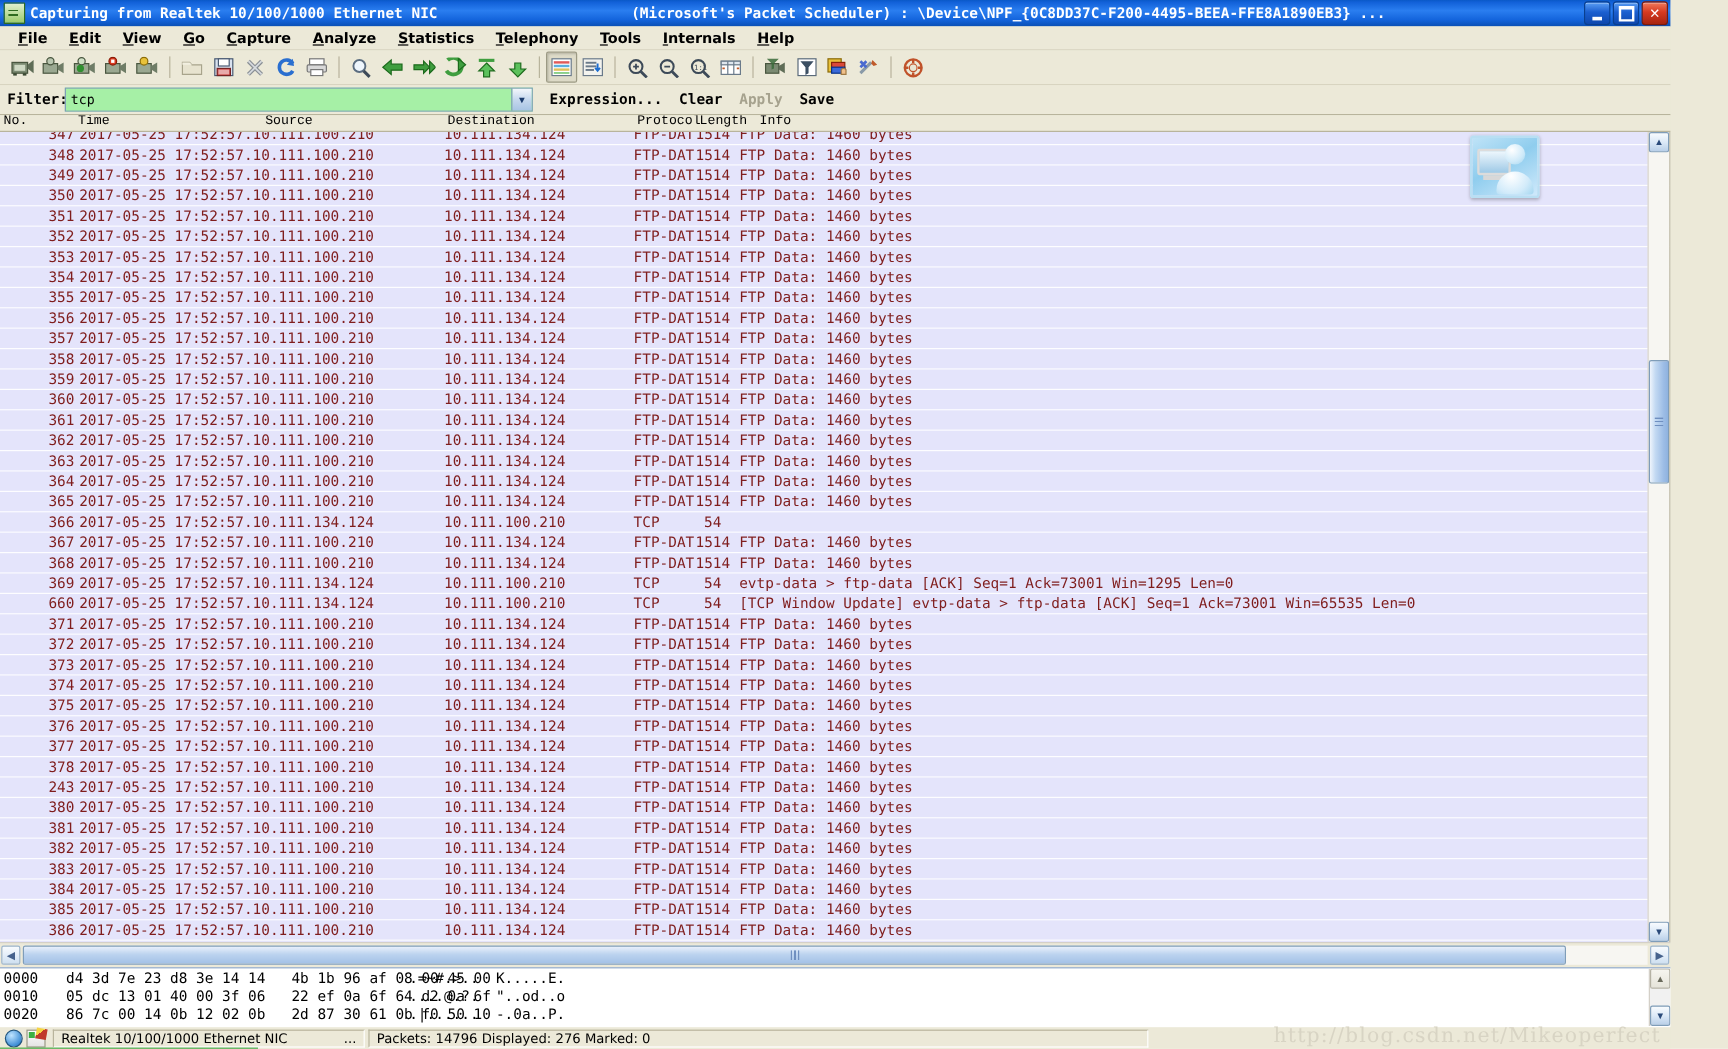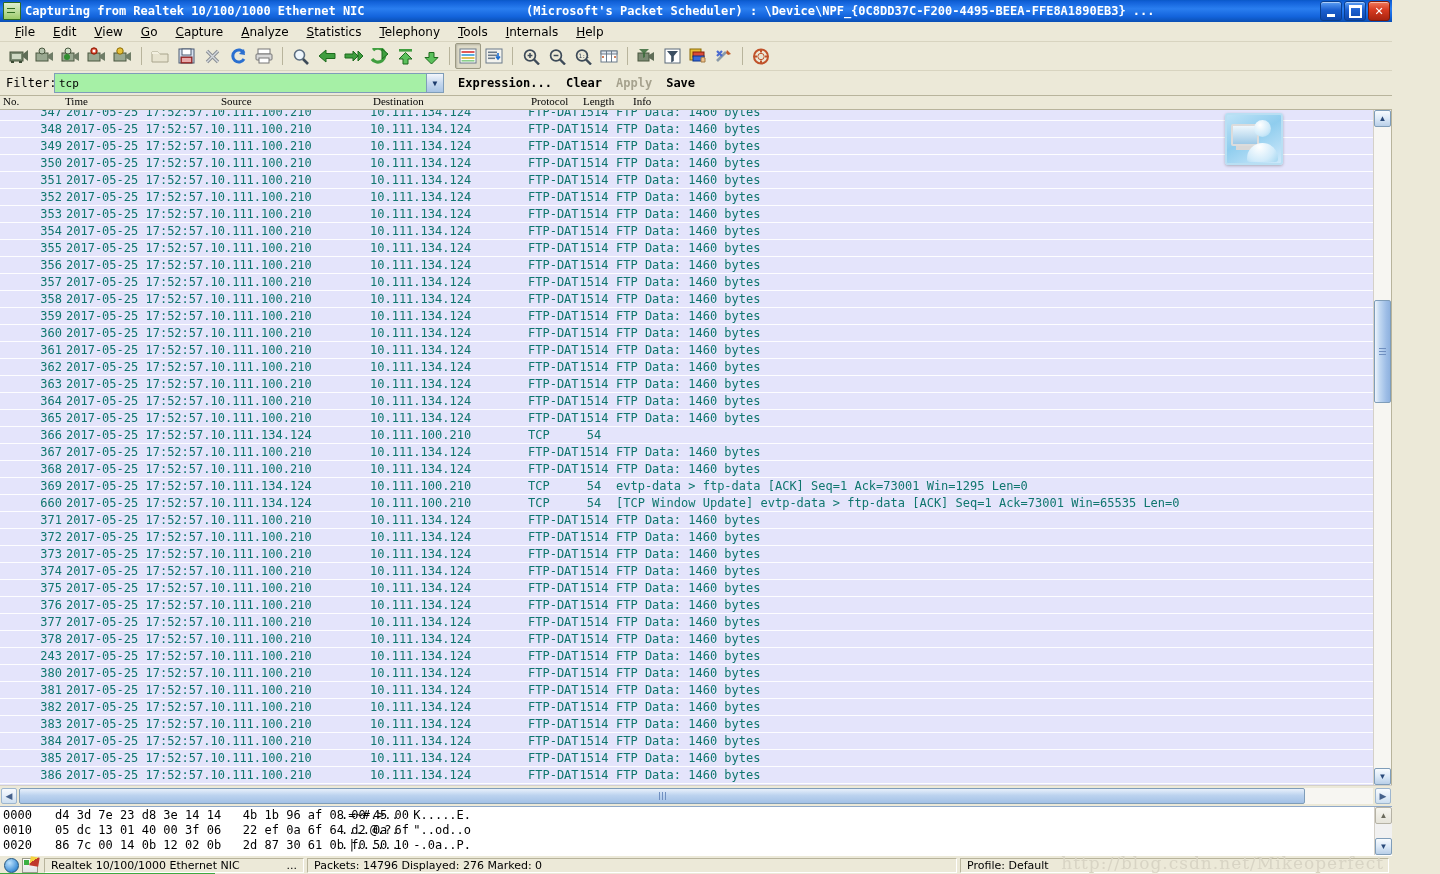--- a/index.html
+++ b/index.html
@@ -47,21 +47,21 @@
   .tb-btn.max .g:before{content:"";display:block;width:9px;height:8px;border:2px solid #fff;border-top-width:3px;}
 
   
   .menubar{
     height:19px;flex:0 0 19px;background:#ece9d8;
     display:flex;align-items:center;padding-left:6px;
     font-size:12px;color:#000;
     font-family:"DejaVu Sans", sans-serif;
     border-bottom:1px solid #d8d4c0;
   }
-  .menu-item{padding:1px 9px;cursor:default;white-space:nowrap;}
+  .menu-item{padding:1px 9px;cursor:default;white-space:nowrap;font-weight:bold;}
   .menu-item u{text-decoration:underline;}
 
   
   .toolbar{
     height:28px;flex:0 0 28px;background:#ece9d8;
     display:flex;align-items:center;padding-left:6px;gap:0;
     border-bottom:1px solid #d8d4c0;
   }
   .tool{
     width:24px;height:24px;display:flex;align-items:center;justify-content:center;
@@ -70,21 +70,21 @@
   .tool.pressed{border:1px solid #9c9a84;background:#dedbc8;box-shadow:inset 1px 1px 2px rgba(0,0,0,.18);}
   .tsep{width:1px;height:18px;background:#b8b49c;margin:0 5px;flex:0 0 1px;}
 
   
   .filterbar{
     height:24px;flex:0 0 24px;background:#ece9d8;
     display:flex;align-items:center;padding-left:6px;
     font-size:12px;font-family:"DejaVu Sans Mono", monospace;
     border-bottom:1px solid #b8b49c;
   }
-  .filter-label{font-weight:normal;margin-right:6px;width:42px;}
+  .filter-label{font-weight:bold;margin-right:6px;width:42px;}
   .filter-combo{
     width:388px;height:18px;display:flex;align-items:stretch;
     border:1px solid #7f9db9;background:#a6f0a6;
   }
   .filter-input{
     flex:1;background:#a6f0a6;border:none;outline:none;
     font-family:"DejaVu Sans Mono", monospace;font-size:11px;
     padding-left:4px;color:#000;
   }
   .filter-arrow{
@@ -93,32 +93,32 @@
     font-size:8px;color:#1a3a6b;
   }
   .fbtn{margin-left:14px;font-size:12px;font-family:"DejaVu Sans Mono", monospace;
     font-weight:bold;color:#000;cursor:default;white-space:nowrap;}
   .fbtn.disabled{color:#a6a28e;}
 
   
   .listwrap{flex:1 1 auto;position:relative;display:flex;flex-direction:column;min-height:0;}
   .colhdr{
     height:13px;flex:0 0 13px;background:#ece9d8;display:flex;
-    font-family:Liberation Serif, serif;font-size:11px;color:#000;
+    font-family:Liberation Mono, monospace;font-size:11px;color:#000;
     border-bottom:1px solid #b8b49c;position:relative;overflow:hidden;padding-left:24px;
   }
   .ch{padding-left:3px;box-sizing:border-box;position:absolute;top:-1px;white-space:nowrap;}
   .listbody{
     flex:1 1 auto;position:relative;overflow:hidden;background:#fff;
     border-right:1px solid #b8b49c;
   }
   .rows{position:absolute;left:0;top:-6px;right:0;}
   .prow{
     height:16px;line-height:16px;
-    font-family:"DejaVu Sans Mono", monospace;font-size:12px;color:#0f766e;
+    font-family:"DejaVu Sans Mono", monospace;font-size:12px;color:#7f1d1d;
     background:#e4e4fb;border-bottom:1px solid #fdfdff;
     position:relative;white-space:nowrap;
   }
   .prow.alt{background:#e4e4fb;}
   .c-no{position:absolute;left:0;width:62px;text-align:right;}
   .c-time{position:absolute;left:66px;}
   .c-src{position:absolute;left:370px;}
   .c-proto{position:absolute;left:528px;}
   .c-len{position:absolute;left:578px;width:32px;text-align:center;}
   .c-info{position:absolute;left:616px;}
@@ -881,20 +881,17 @@
       <span class="ico-bubble"></span>
       <span class="ico-pencil"></span>
     </div>
     <div class="sb-cell sb-iface">
       <span>Realtek 10/100/1000 Ethernet NIC</span>
       <span>...</span>
     </div>
     <div class="sb-cell sb-packets">
       <span>Packets: 14796 Displayed: 276 Marked: 0</span>
     </div>
-    <div class="sb-cell sb-profile">
-      <span>Profile: Default</span>
-    </div>
     <span class="watermark">http://blog.csdn.net/Mikeoperfect</span>
     <span class="taskhint"></span>
   </div>
 
 </div>
 
 </body></html>

